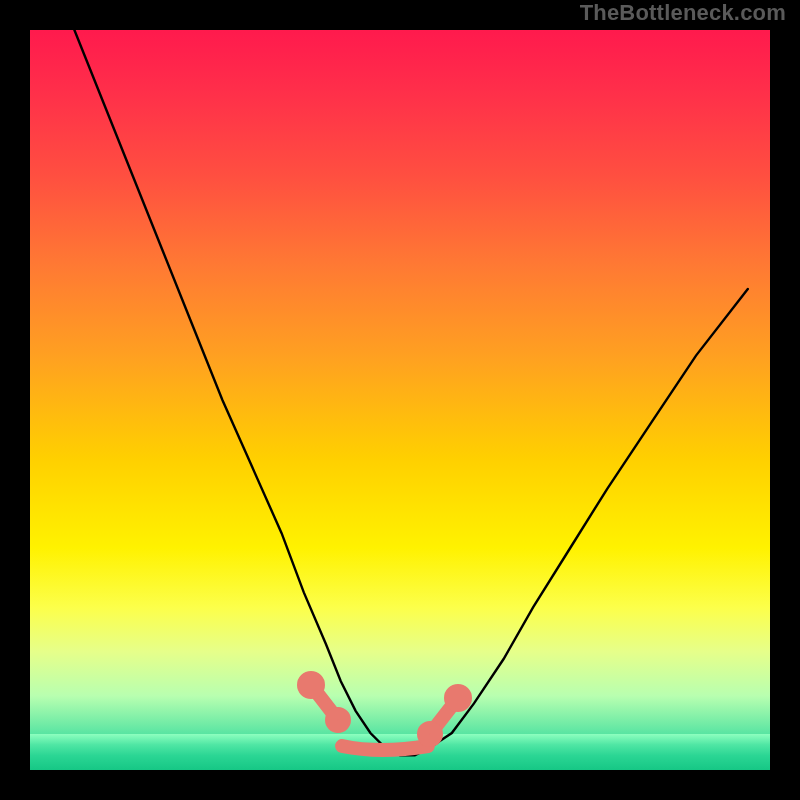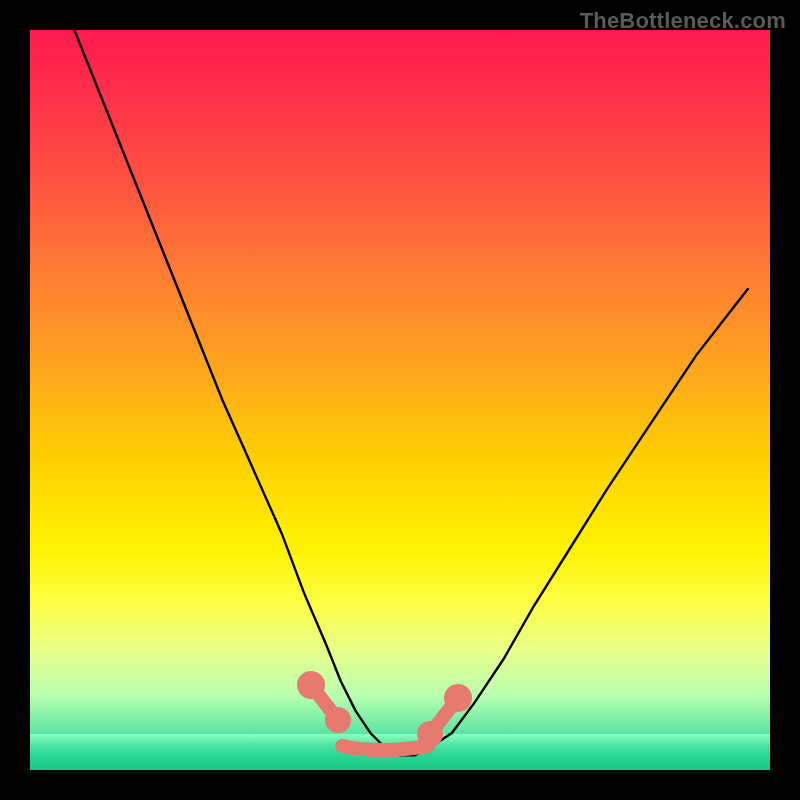--- a/index.html
+++ b/index.html
@@ -39,21 +39,21 @@
     height: 36px;
     background: linear-gradient(to bottom,
       #8dffbf 0%,
       #4fe6a4 30%,
       #2bd694 60%,
       #16c785 100%
     );
   }
   .watermark {
     position: absolute;
-    top: 8px;
+    top: 0;
     right: 14px;
     font-family: Arial, Helvetica, sans-serif;
     font-size: 22px;
     font-weight: 600;
     color: #5a5a5a;
     letter-spacing: 0.2px;
     user-select: none;
   }
   svg.curve {
     position: absolute;

